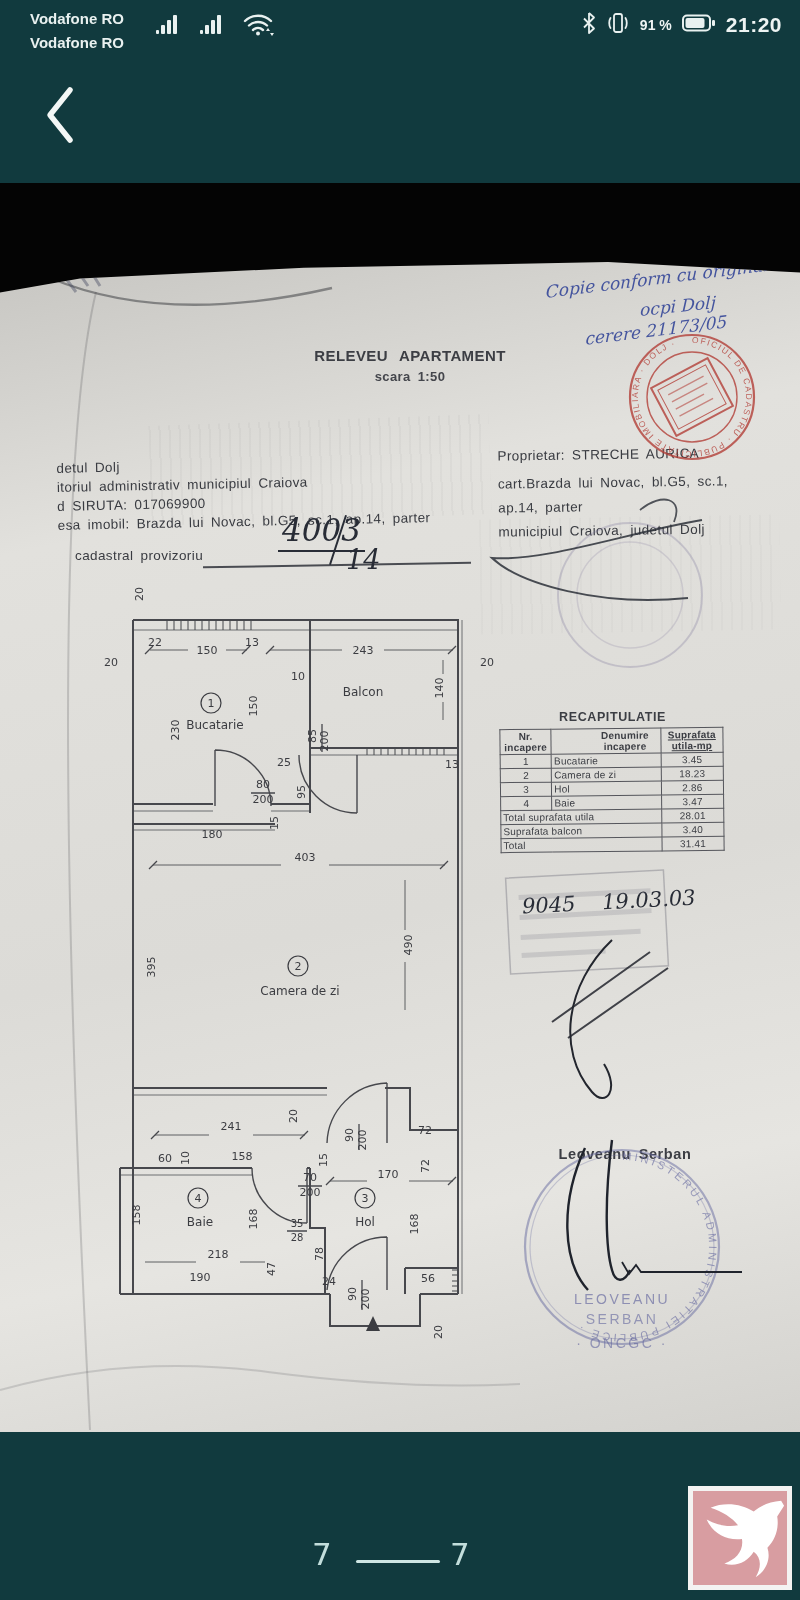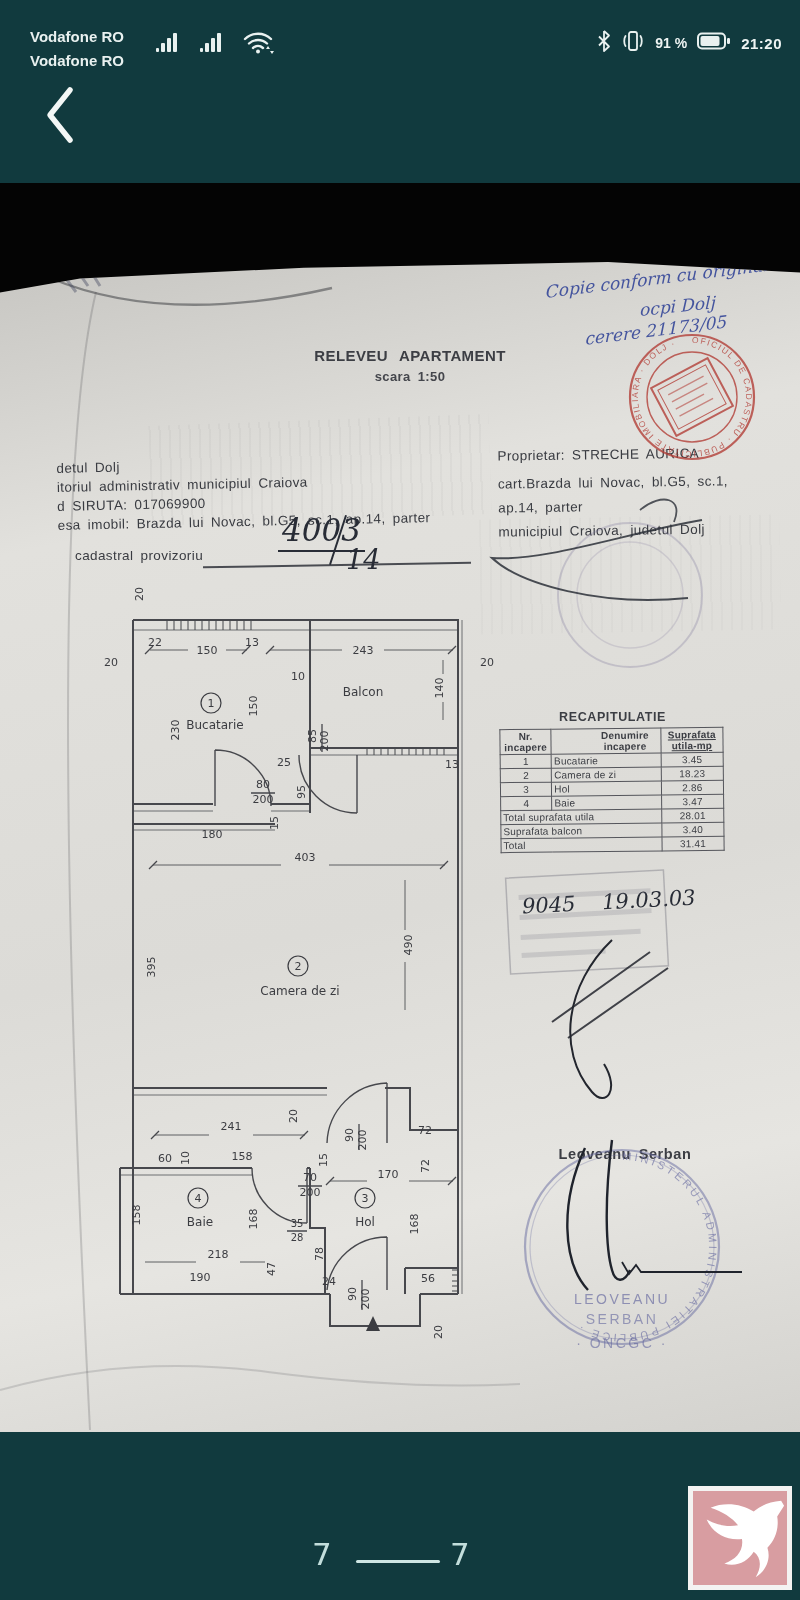--- a/index.html
+++ b/index.html
@@ -3,25 +3,25 @@
 <meta charset="utf-8">
 <style>
   html,body{margin:0;padding:0;}
   body{
     width:800px;height:1600px;position:relative;overflow:hidden;
     background:#113a3e;
     font-family:"Liberation Sans",sans-serif;
   }
   .abs{position:absolute;}
   
-  .statusbar{left:0;top:0;width:800px;height:62px;color:#e9f1f0;margin-top:18px;}
+  .statusbar{left:0;top:0;width:800px;height:62px;color:#e9f1f0;}
   .carrier{left:30px;top:7px;font-size:15px;font-weight:700;line-height:24px;color:#e9f1f0;}
   .sigicons{left:155px;top:12px;display:flex;gap:18px;align-items:flex-end;}
   .statusright{right:18px;top:12px;display:flex;gap:10px;align-items:center;}
-  .time{font-size:15px;font-weight:700;color:#eef4f3;letter-spacing:.5px;}
+  .time{font-size:21px;font-weight:700;color:#eef4f3;letter-spacing:.5px;}
   .batt-pct{font-size:14px;font-weight:700;color:#eef4f3;}
   
   .backbtn{left:40px;top:84px;width:44px;height:62px;cursor:pointer;}
   
   .photo{left:0;top:183px;width:800px;height:1249px;background:#040404;}
   .paper{
     position:absolute;left:0;top:79px;width:800px;height:1170px;
     background:linear-gradient(168deg,#c7c6c2,#e2e1dd 22%,#dcdbd7 55%,#e6e5e1 78%,#d3d2ce);
     clip-path:polygon(0 2.6%,10% 1.4%,38% .5%,76% 0,100% .9%,100% 100%,0 100%);
   }

